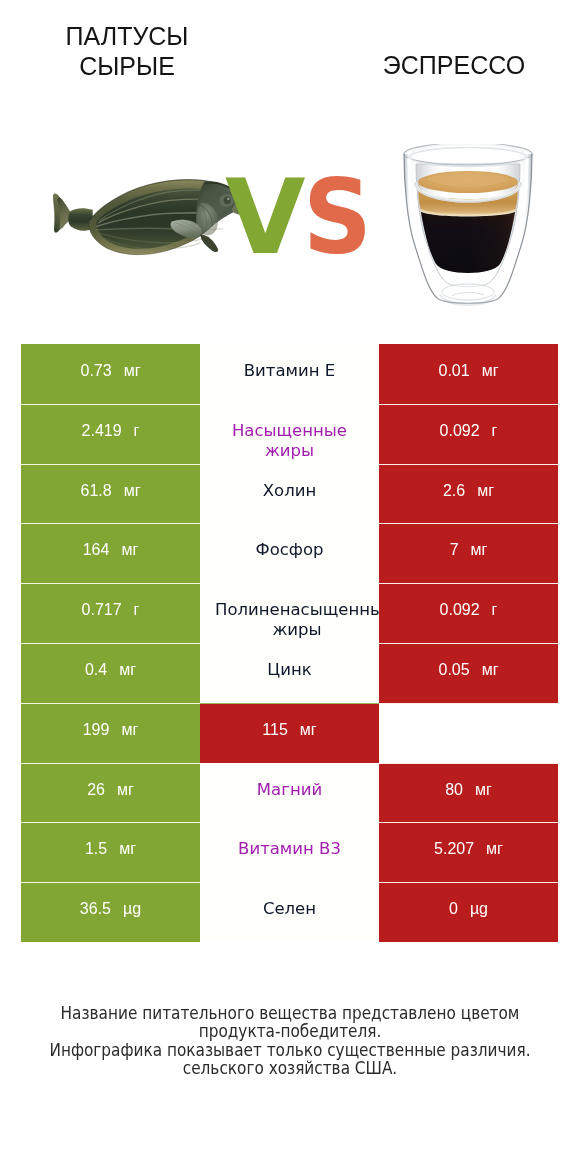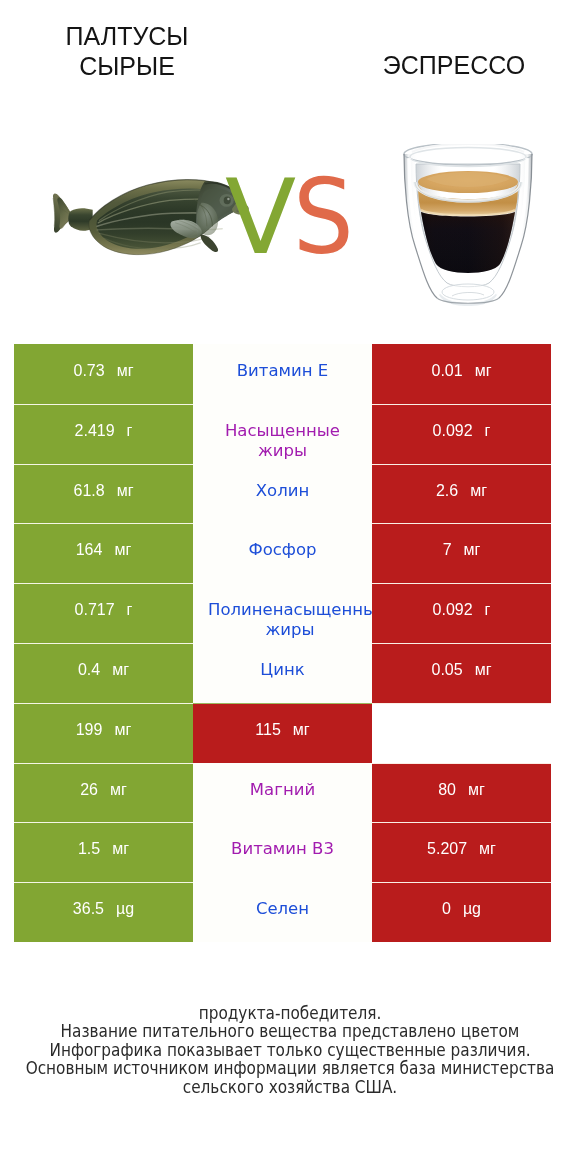--- a/index.html
+++ b/index.html
@@ -6,37 +6,37 @@
   body{width:580px;height:1174px;font-family:"Liberation Sans",sans-serif;overflow:hidden;-webkit-font-smoothing:antialiased;}
   .page{position:relative;width:481px;height:1174px;background:#fff;}
 
   
   .title{position:absolute;text-align:center;font-size:25px;line-height:30px;color:#141414;font-weight:400;font-family:"Liberation Sans",sans-serif;}
   .title.left{left:-18px;top:21px;width:290px;}
   .title.right{left:309px;top:50px;width:290px;}
 
   
   .fish-wrap{position:absolute;left:40px;top:165px;width:213px;height:92px;}
-  .vs-pos{position:absolute;left:225px;top:178px;font-size:104px;line-height:79px;font-weight:400;font-family:"DejaVu Sans",sans-serif;white-space:nowrap;letter-spacing:-3px;}
+  .vs-pos{position:absolute;left:225px;top:178px;font-size:104px;line-height:79px;font-weight:700;font-family:"DejaVu Sans",sans-serif;white-space:nowrap;letter-spacing:-3px;}
   .vs-v{color:#83a733;}
   .vs-s{color:#e06a4a;display:inline-block;transform:scaleX(0.92);transform-origin:left center;}
   .cup-wrap{position:absolute;left:400px;top:144px;width:136px;height:168px;}
 
   
-  .table{position:absolute;left:14px;top:344px;width:537px;}
+  .table{position:absolute;left:21px;top:344px;width:537px;}
   .row{position:relative;height:59.8px;display:flex;overflow:hidden;}
   .cell{width:179px;height:59.8px;box-sizing:border-box;display:flex;align-items:center;justify-content:center;text-align:center;font-size:16px;font-weight:400;font-family:"DejaVu Sans",sans-serif;}
   .cval{color:#fff;font-size:16px;align-items:flex-start;padding-top:17px;line-height:20px;font-family:"Liberation Sans",sans-serif;}
   .cval .unit{margin-left:12px;}
   .cleft{background:#82a633;}
   .cright{background:#b91c1c;}
   .cmid{background:#fefefb;line-height:20px;overflow:hidden;align-items:flex-start;padding-top:17px;position:relative;}
   .cmid .txt{position:absolute;left:7px;top:17px;width:165px;overflow:hidden;display:block;font-size:16.5px;text-align:center;}
   .cmid.shift .txt{left:15px;width:164px;}
-  .win-left .cmid{color:#1d4ed8;}
+  .win-left .cmid{color:#0f172a;}
   .win-right .cmid{color:#a21caf;}
   .row .sep{position:absolute;left:0;right:0;top:0;height:1px;}
   .sep-left .sep{background:#9cb85e;}
   .sep-right .sep{background:#c08e72;}
   .row:first-child .sep{display:none;}
   .sepL{position:absolute;top:0;left:0;width:179px;height:1px;background:#f4f6e4;}
   .sepR{position:absolute;top:0;left:358px;width:179px;height:1px;background:#fbeee5;}
   .row:first-child .sepL,.row:first-child .sepR{display:none;}
 
   
@@ -397,19 +397,18 @@
           <span class="txt">Селен</span>
         </div>
         <div class="cell cright cval">
           <span>0</span>
           <span class="unit">µg</span>
         </div>
       </div>
     </div>
 
   <div class="footer">
+      <div>Название питательного вещества представлено цветом</div>
       <div>продукта-победителя.</div>
-      <div>Название питательного вещества представлено цветом</div>
       <div>Инфографика показывает только существенные различия.</div>
-      <div>Основным источником информации является база министерства</div>
       <div>сельского хозяйства США.</div>
     </div>
 </div>
 
 </body></html>

